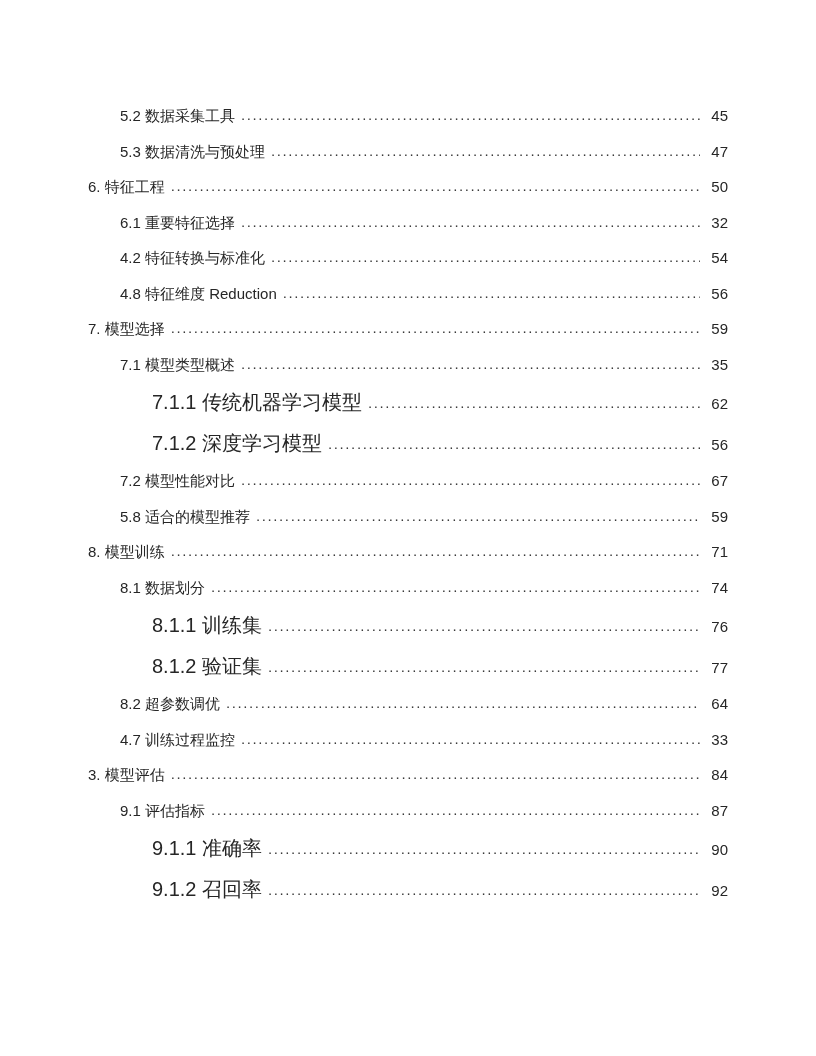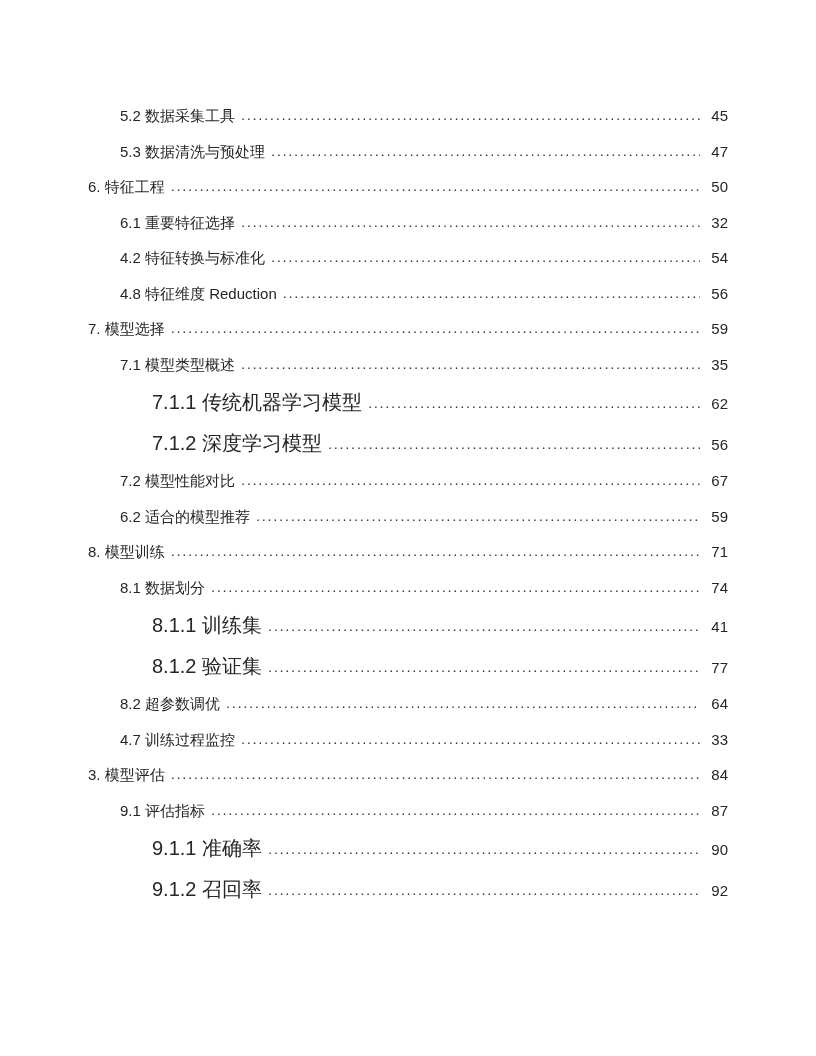--- a/index.html
+++ b/index.html
@@ -118,38 +118,38 @@
         <span class="title">7.1.2 深度学习模型</span>
         <span class="dots">........................................................................................................................................................</span>
         <span class="page-num">56</span>
       </div>
       <div class="toc-entry lvl-2">
         <span class="title">7.2 模型性能对比</span>
         <span class="dots">........................................................................................................................................................</span>
         <span class="page-num">67</span>
       </div>
       <div class="toc-entry lvl-2">
-        <span class="title">6.2 适合的模型推荐</span>
+        <span class="title">5.8 适合的模型推荐</span>
         <span class="dots">........................................................................................................................................................</span>
         <span class="page-num">59</span>
       </div>
       <div class="toc-entry lvl-1">
         <span class="title">8. 模型训练</span>
         <span class="dots">........................................................................................................................................................</span>
         <span class="page-num">71</span>
       </div>
       <div class="toc-entry lvl-2">
         <span class="title">8.1 数据划分</span>
         <span class="dots">........................................................................................................................................................</span>
         <span class="page-num">74</span>
       </div>
       <div class="toc-entry lvl-3">
         <span class="title">8.1.1 训练集</span>
         <span class="dots">........................................................................................................................................................</span>
-        <span class="page-num">41</span>
+        <span class="page-num">76</span>
       </div>
       <div class="toc-entry lvl-3">
         <span class="title">8.1.2 验证集</span>
         <span class="dots">........................................................................................................................................................</span>
         <span class="page-num">77</span>
       </div>
       <div class="toc-entry lvl-2">
         <span class="title">8.2 超参数调优</span>
         <span class="dots">........................................................................................................................................................</span>
         <span class="page-num">64</span>

